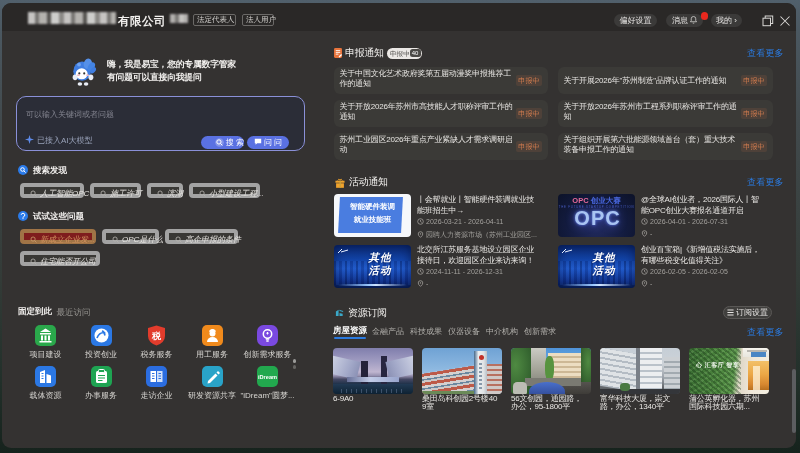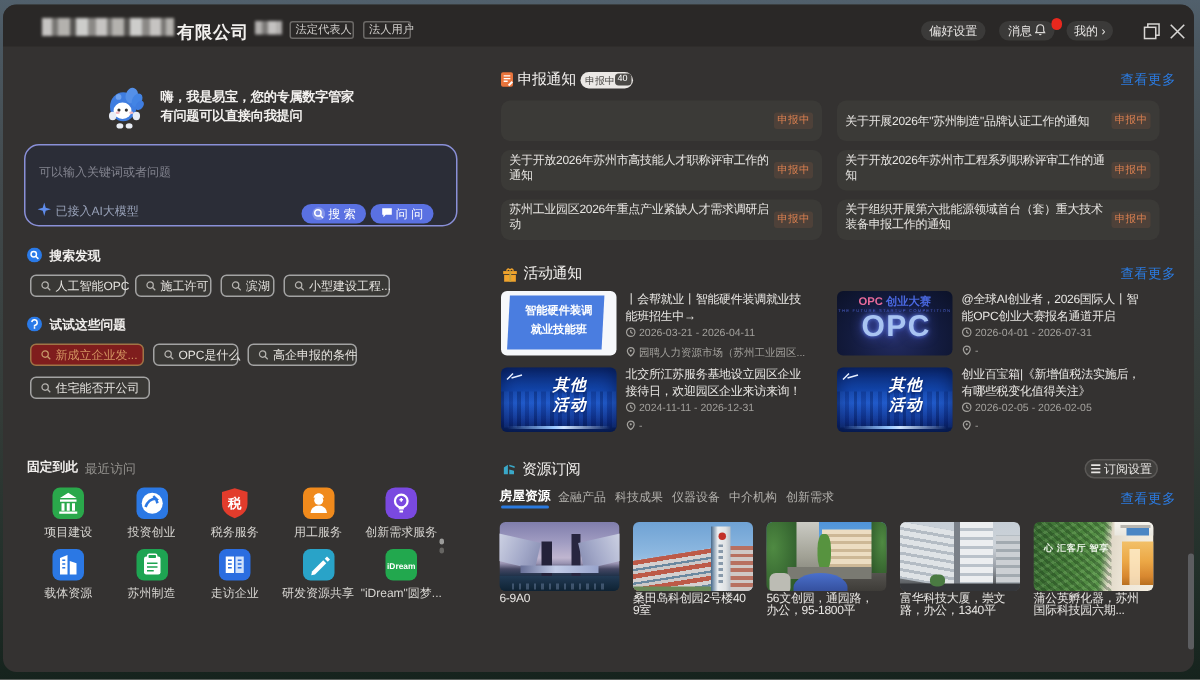--- a/index.html
+++ b/index.html
@@ -14,21 +14,21 @@
 .tbtag{position:absolute;top:11px;height:12px;border:1px solid #6b6967;border-radius:2px;color:#d2d0cd;font-size:7.5px;line-height:10.5px;padding:0 3px;white-space:nowrap;text-align:center;}
 .tbpill{position:absolute;top:11px;height:13px;border-radius:7px;background:#3b3a39;color:#e8e6e4;font-size:8px;line-height:13px;text-align:center;white-space:nowrap;}
 .wicon{position:absolute;top:12px;color:#d8d6d4;}
 
 .greet{position:absolute;left:107px;top:58px;font-size:8.8px;font-weight:bold;color:#f2f0ee;line-height:12.5px;letter-spacing:-0.2px;}
 .sbox{position:absolute;left:16px;top:96px;width:289px;height:55px;border:1.2px solid #8a90d8;border-radius:10px;background:#2b2d37;}
 .sph{position:absolute;left:9px;top:12px;font-size:8px;color:#83848f;}
 .sai{position:absolute;left:8px;top:38px;font-size:8px;color:#98a1b8;}
 .sbtn{position:absolute;top:39px;height:13px;border-radius:7px;background:#5a71e2;color:#fff;font-size:8px;line-height:13px;text-align:center;}
 .shead{position:absolute;font-size:8.5px;font-weight:bold;color:#f0eeec;}
-.chip{position:absolute;height:15px;background:#393835;border:1px solid #a3a3a3;border-radius:4px;color:#e5e3df;font-size:8px;line-height:13.5px;white-space:nowrap;}
+.chip{position:absolute;height:15px;background:#393835;border:4px solid #a3a3a3;border-radius:4px;color:#e5e3df;font-size:8px;line-height:13.5px;white-space:nowrap;font-style:italic;}
 .chip svg{vertical-align:-1px;margin-right:3px;}
 .chip.hl{border-color:#a07446;color:#d29360;background:#7f1d1d;}
 .tabfix{position:absolute;left:18px;top:306.3px;font-size:8.5px;font-weight:bold;color:#f0eeec;}
 .tabrec{position:absolute;left:56.5px;top:306.8px;font-size:8.5px;color:#95938f;}
 .appico{position:absolute;width:21px;height:21px;border-radius:5px;}
 .applbl{position:absolute;width:56px;text-align:center;font-size:8px;color:#d8d6d2;white-space:nowrap;}
 
 .sechead{position:absolute;font-size:10px;font-weight:normal;color:#f2f0ee;letter-spacing:-0.3px;}
 .more{position:absolute;font-size:9px;color:#2b7be2;letter-spacing:.2px;}
 .ncard{position:absolute;width:214px;height:27px;background:#3b3a37;border-radius:6px;}
@@ -92,21 +92,21 @@
     <ellipse cx="11.5" cy="29.5" rx="2.6" ry="2" fill="#e9edf5"></ellipse>
     <ellipse cx="18.5" cy="29.5" rx="2.6" ry="2" fill="#e9edf5"></ellipse>
     <circle cx="10.5" cy="7.5" r="2.2" fill="#6ea2ef"></circle>
   </svg>
   <div class="greet">嗨，我是易宝，您的专属数字管家<br>有问题可以直接向我提问</div>
   <div class="sbox">
     <div class="sph">可以输入关键词或者问题</div>
     <div class="sai"><svg width="9" height="9" viewBox="0 0 10 10" style="vertical-align:-1px;margin-right:3px;">
         <path d="M5 0 L6.1 3.9 L10 5 L6.1 6.1 L5 10 L3.9 6.1 L0 5 L3.9 3.9 Z" fill="#5f8cec"></path>
       </svg>已接入AI大模型</div>
-    <div class="sbtn" style="left:184px;width:43px;"><svg width="9" height="9" viewBox="0 0 11 11" style="vertical-align:-1.5px;margin-right:2px;">
+    <div class="sbtn" style="left:184px;width:43px;text-align:right;"><svg width="9" height="9" viewBox="0 0 11 11" style="vertical-align:-1.5px;margin-right:2px;">
         <circle cx="5.5" cy="5.5" r="5.3" fill="rgba(255,255,255,.25)"></circle>
         <circle cx="4.8" cy="4.8" r="2.6" fill="none" stroke="#fff" stroke-width="1.2"></circle>
         <path d="M6.8 6.8 L9 9" stroke="#fff" stroke-width="1.2"></path>
       </svg>搜 索</div>
     <div class="sbtn" style="left:230px;width:42px;"><svg width="8" height="8" viewBox="0 0 10 10" style="vertical-align:-1px;margin-right:2px;">
         <path d="M1 1 h8 v5.5 h-5 l-2 2 v-2 h-1 Z" fill="#fff"></path>
       </svg>问 问</div>
   </div>
 
   <svg class="abs" style="left:18px;top:165px;" width="10" height="10" viewBox="0 0 10 10">
@@ -190,21 +190,21 @@
   <div class="appico" style="left:35.2px;top:366.3px;background:#2b78e4;"><svg width="21" height="21" viewBox="0 0 21 21">
       <path d="M5 17 V6 l5-2 v13z M11.5 17 V8 l4.5 1.5 V17z" fill="#fff"></path>
       <path d="M6.5 7.5 h2 M6.5 10 h2 M6.5 12.5 h2" stroke="#2b78e4" stroke-width="1"></path>
     </svg></div>
   <div class="applbl" style="left:17.5px;top:389.8px;">载体资源</div>
   <div class="appico" style="left:90.8px;top:366.3px;background:#1ea452;"><svg width="21" height="21" viewBox="0 0 21 21">
       <rect x="5" y="5" width="11" height="12" rx="1.5" fill="#fff"></rect>
       <rect x="7.5" y="3.5" width="6" height="3" rx="1" fill="#1ea452" stroke="#fff" stroke-width="1"></rect>
       <path d="M7 9.5 h7 M7 12 h7 M7 14.5 h4.5" stroke="#1ea452" stroke-width="1.1"></path>
     </svg></div>
-  <div class="applbl" style="left:73px;top:389.8px;">苏州制造</div>
+  <div class="applbl" style="left:73px;top:389.8px;">办事服务</div>
   <div class="appico" style="left:146.3px;top:366.3px;background:#2b6de0;"><svg width="21" height="21" viewBox="0 0 21 21">
       <rect x="4.5" y="5" width="5.5" height="11" fill="#fff"></rect>
       <rect x="11" y="5" width="5.5" height="11" fill="#cfe0fa"></rect>
       <path d="M6 7.5 h2.5 M6 10 h2.5 M6 12.5 h2.5 M12.5 7.5 h2.5 M12.5 10 h2.5 M12.5 12.5 h2.5" stroke="#2b6de0" stroke-width="1"></path>
     </svg></div>
   <div class="applbl" style="left:128.5px;top:389.8px;">走访企业</div>
   <div class="appico" style="left:201.8px;top:366.3px;background:#29a3c8;"><svg width="21" height="21" viewBox="0 0 21 21">
       <path d="M6 15 L13.5 7.5 L15.5 9.5 L8 17 L5.5 17.5 Z" fill="#fff"></path>
       <path d="M14.5 6.5 L16 5 L18 7 L16.5 8.5 Z" fill="#fff"></path>
     </svg></div>
@@ -219,20 +219,21 @@
     <path d="M2 2.8 h5 M2 4.8 h5 M2 6.8 h3" stroke="#fff" stroke-width="1"></path>
     <path d="M5.2 9.5 l2.8-2.8 1 1 -2.8 2.8z" fill="#fff"></path>
   </svg>
   <div class="sechead" style="left:345px;top:45.7px;">申报通知</div>
   <div class="abs" style="left:387px;top:47.5px;width:35px;height:11px;background:#ebe8e5;border-radius:5.5px;">
     <span style="position:absolute;left:3px;top:2px;font-size:6.6px;color:#4b4946;white-space:nowrap;">申报中</span>
     <span style="position:absolute;right:1.5px;top:1.5px;width:11px;height:8px;background:#4b4946;border-radius:2.5px;color:#fff;font-size:6px;text-align:center;line-height:8px;">40</span>
   </div>
   <div class="more" style="left:747px;top:47px;">查看更多</div>
   <div class="ncard" style="left:334px;top:67px;">
+    <div class="t">关于中国文化艺术政府奖第五届动漫奖申报推荐工<br>作的通知</div>
     <div class="ntag">申报中</div>
   </div>
   <div class="ncard" style="left:558px;top:67px;width:215px;">
     <div class="t one">关于开展2026年"苏州制造"品牌认证工作的通知</div>
     <div class="ntag">申报中</div>
   </div>
   <div class="ncard" style="left:334px;top:100px;">
     <div class="t">关于开放2026年苏州市高技能人才职称评审工作的<br>通知</div>
     <div class="ntag">申报中</div>
   </div>

